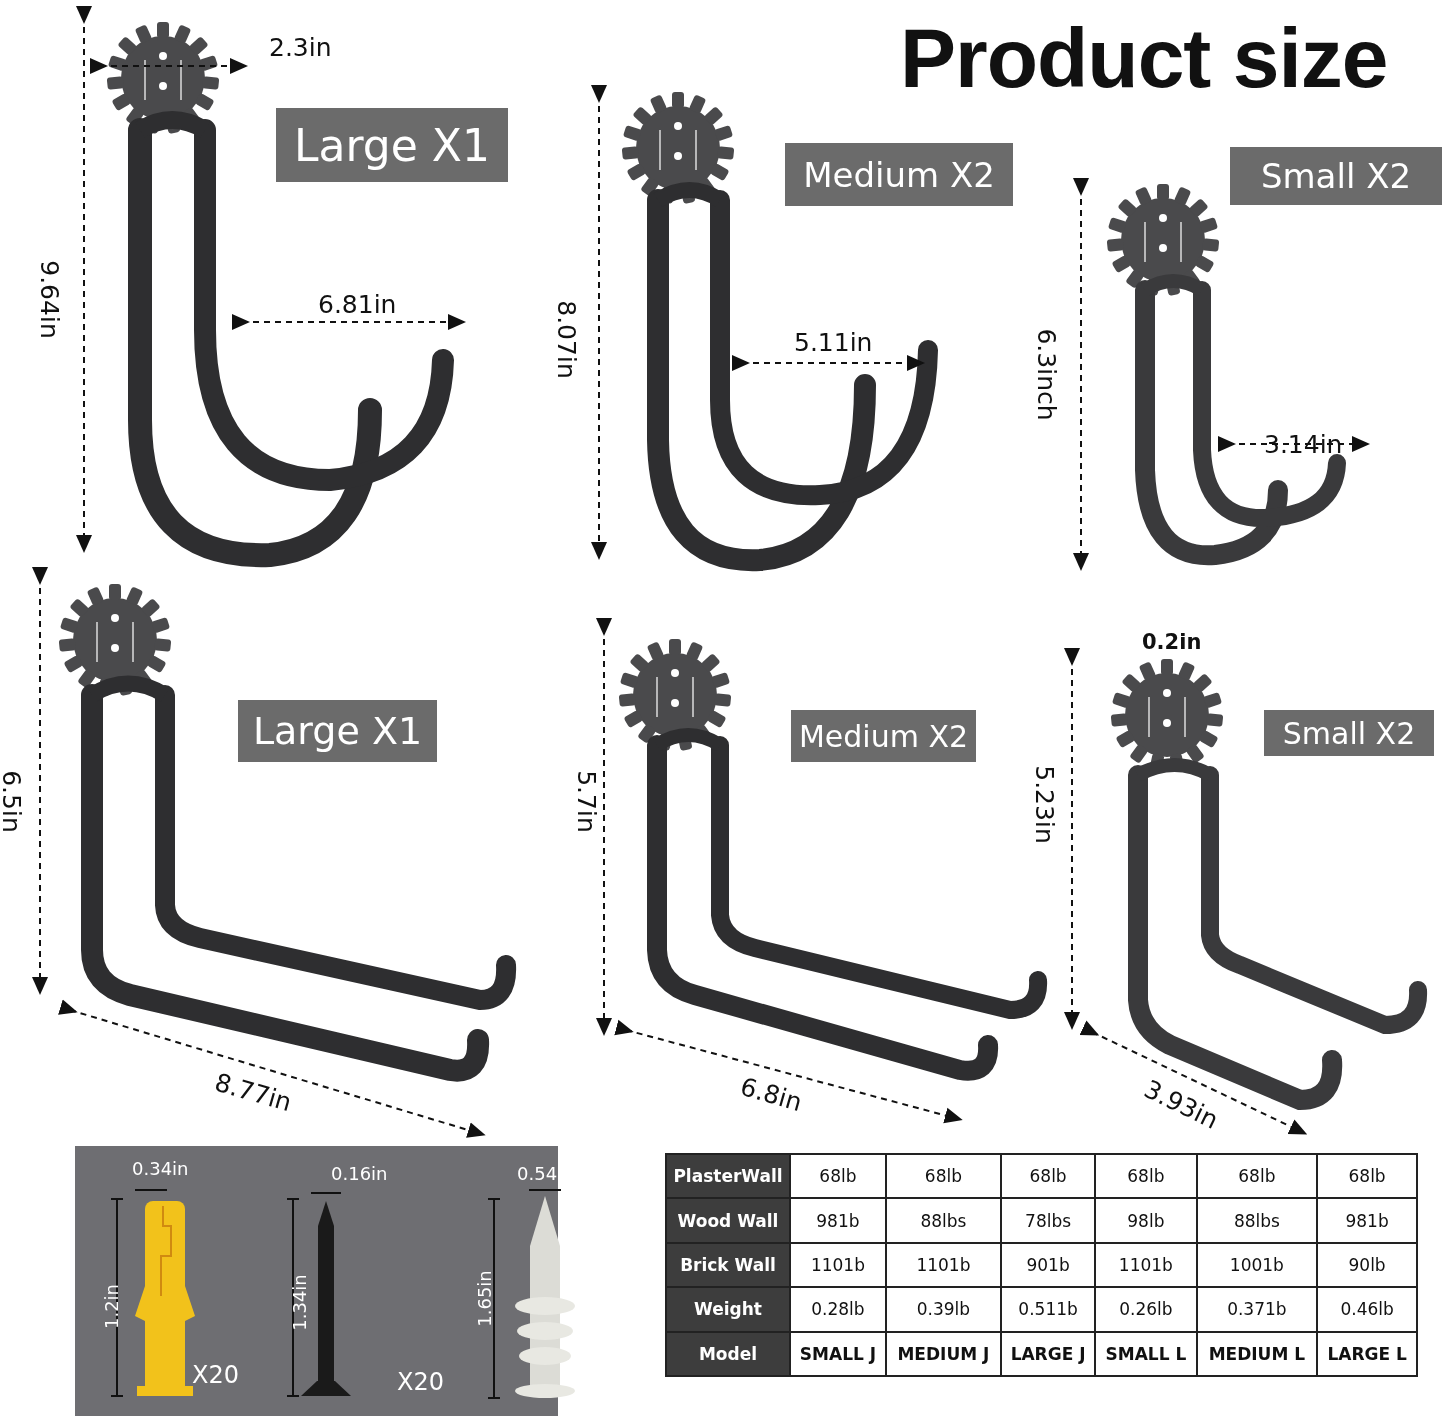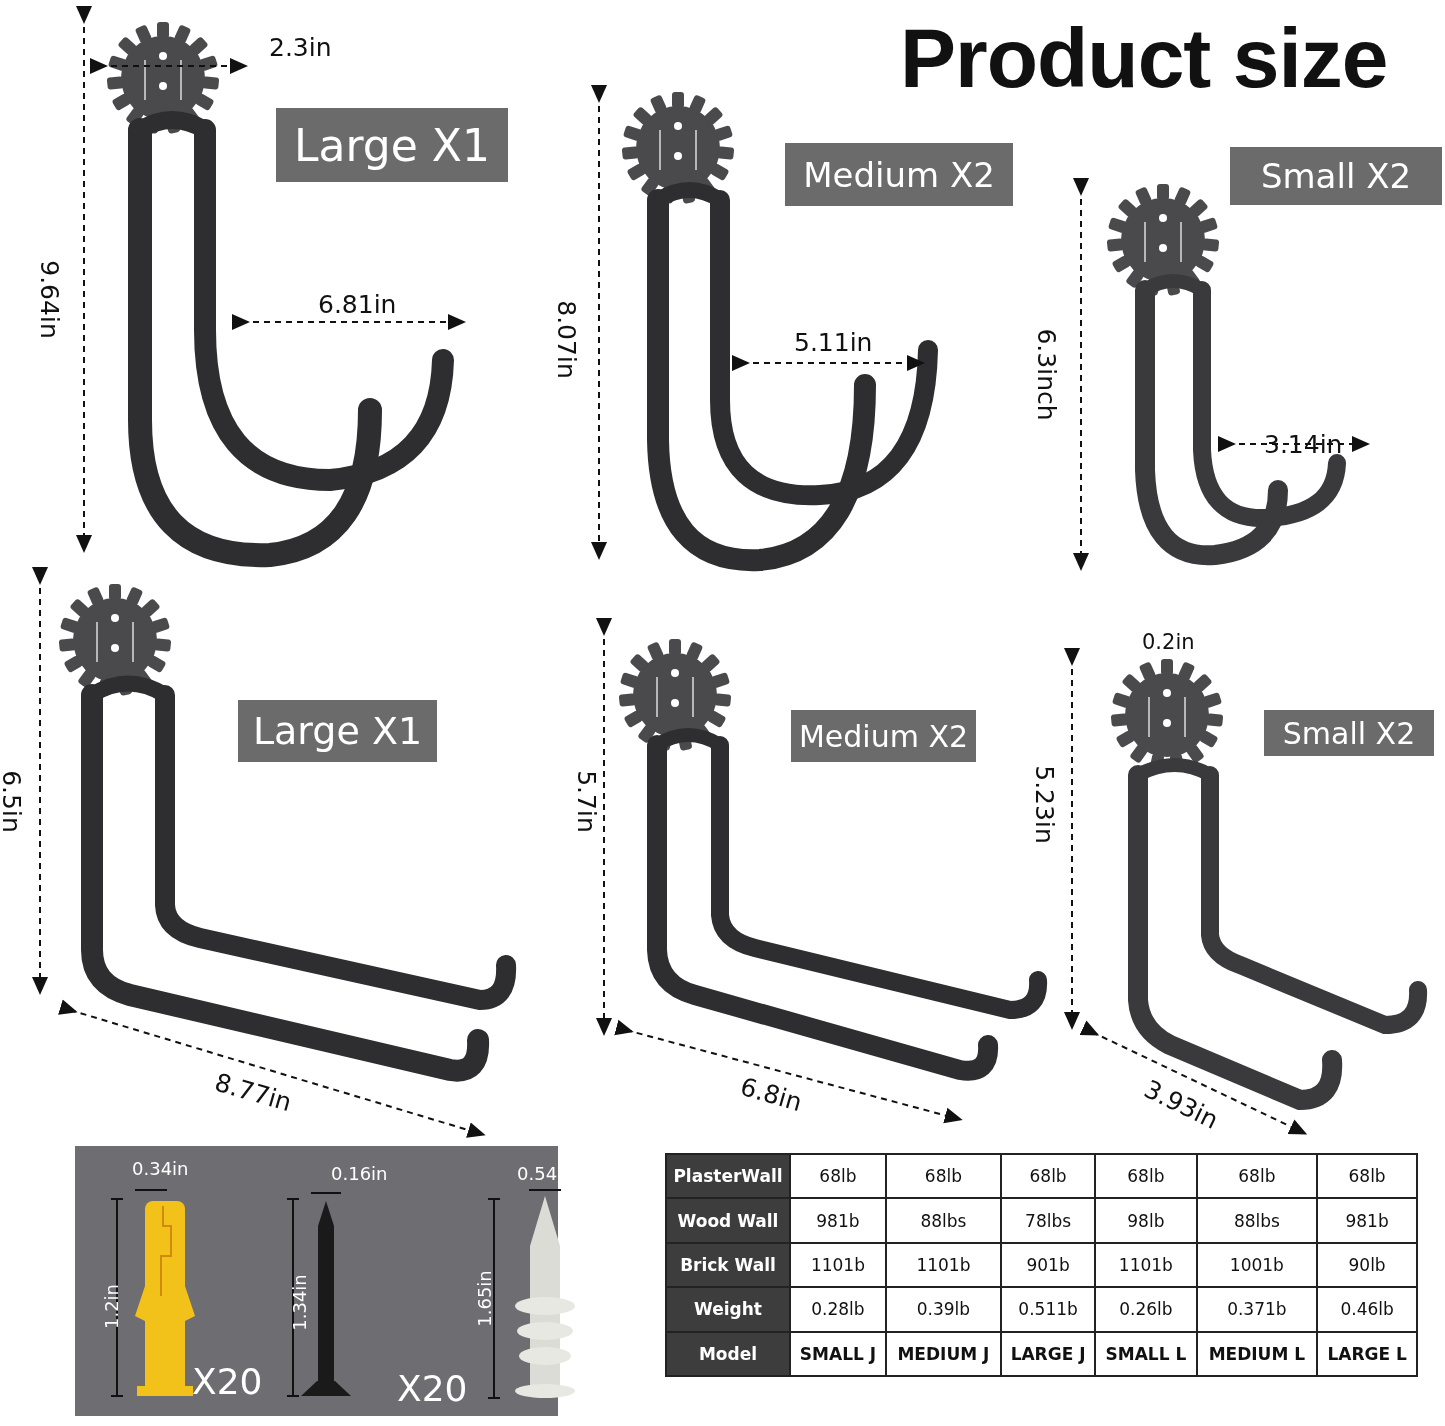--- a/index.html
+++ b/index.html
@@ -4,21 +4,21 @@
 <style>
   html, body { margin:0; padding:0; background:#ffffff; }
   body { width:1445px; height:1426px; position:relative; overflow:hidden; font-family:"DejaVu Sans", sans-serif; color:#111; }
   .title { position:absolute; left:900px; top:0px; font-family:"Liberation Sans", sans-serif; font-weight:700; font-size:84px; letter-spacing:-1px; color:#111; line-height:86px;margin-top:15px; }
   .label-box { position:absolute; background:#6b6b6b; color:#fff; font-family:"DejaVu Sans", sans-serif; display:flex; align-items:center; justify-content:center; }
   .dim { position:absolute; font-family:"DejaVu Sans", sans-serif; font-size:25px; color:#111; white-space:nowrap; }
   .vdim { position:absolute; font-family:"DejaVu Sans", sans-serif; font-size:25px; color:#111; transform:rotate(90deg); transform-origin:center; white-space:nowrap; }
   svg { position:absolute; left:0; top:0; }
   .hw-panel { position:absolute; left:31px; top:1146px; width:483px; height:270px; background:#6e6e72;margin-left:44px; }
   .hw-dim { position:absolute; color:#fff; font-size:18px; white-space:nowrap; }
-  .hw-qty { position:absolute; color:#fff; font-size:36px; font-family:"DejaVu Sans", sans-serif; }
+  .hw-qty { position:absolute; color:#fff; font-size:24px; font-family:"DejaVu Sans", sans-serif; }
   table.spec { position:absolute; left:665px; top:1153px; width:753px; height:224px; border-collapse:collapse; font-family:"DejaVu Sans", sans-serif; }
   table.spec td { border:2px solid #222; text-align:center; font-size:17px; color:#111; padding:0; }
   table.spec td.rh { background:#3d3d3d; color:#fff; font-weight:700; width:122px; font-size:17px; }
   table.spec tr.model td:not(.rh) { font-weight:600; font-size:17px; }
 </style>
 </head>
 <body>
 
 <div class="title">Product size</div>
 
@@ -127,21 +127,21 @@
 <div class="dim" style="left:1250px;top:430px;margin-left:14px;">3.14in</div>
 
 <div class="vdim" style="left:-20px;top:787px;">6.5in</div>
 <div class="dim" style="left:214px;top:1078px;transform:rotate(16deg);">8.77in</div>
 
 <div class="vdim" style="left:555px;top:787px;">5.7in</div>
 <div class="dim" style="left:740px;top:1080px;transform:rotate(16deg);">6.8in</div>
 
 <div class="vdim" style="left:1005px;top:790px;">5.23in</div>
 <div class="dim" style="left:1142px;top:1090px;transform:rotate(26deg);">3.93in</div>
-<div class="dim" style="left:1142px;top:630px;font-size:21px;">0.2in</div>
+<div class="dim" style="left:1142px;top:630px;font-size:21px;font-weight:bold;">0.2in</div>
 
 <div class="hw-panel">
   <svg width="585" height="270" style="position:absolute;left:0;top:0;">
 
     <g>
       <rect x="70" y="55" width="40" height="195" rx="8" fill="#f2c21b"></rect>
       <polygon points="60,170 70,140 70,175" fill="#f2c21b"></polygon>
       <polygon points="120,170 110,140 110,175" fill="#f2c21b"></polygon>
       <rect x="62" y="240" width="56" height="10" fill="#f2c21b"></rect>
       <path d="M88,60 L88,80 L96,80 L96,110 L86,110 L86,150" fill="none" stroke="#d08a10" stroke-width="2"></path>

